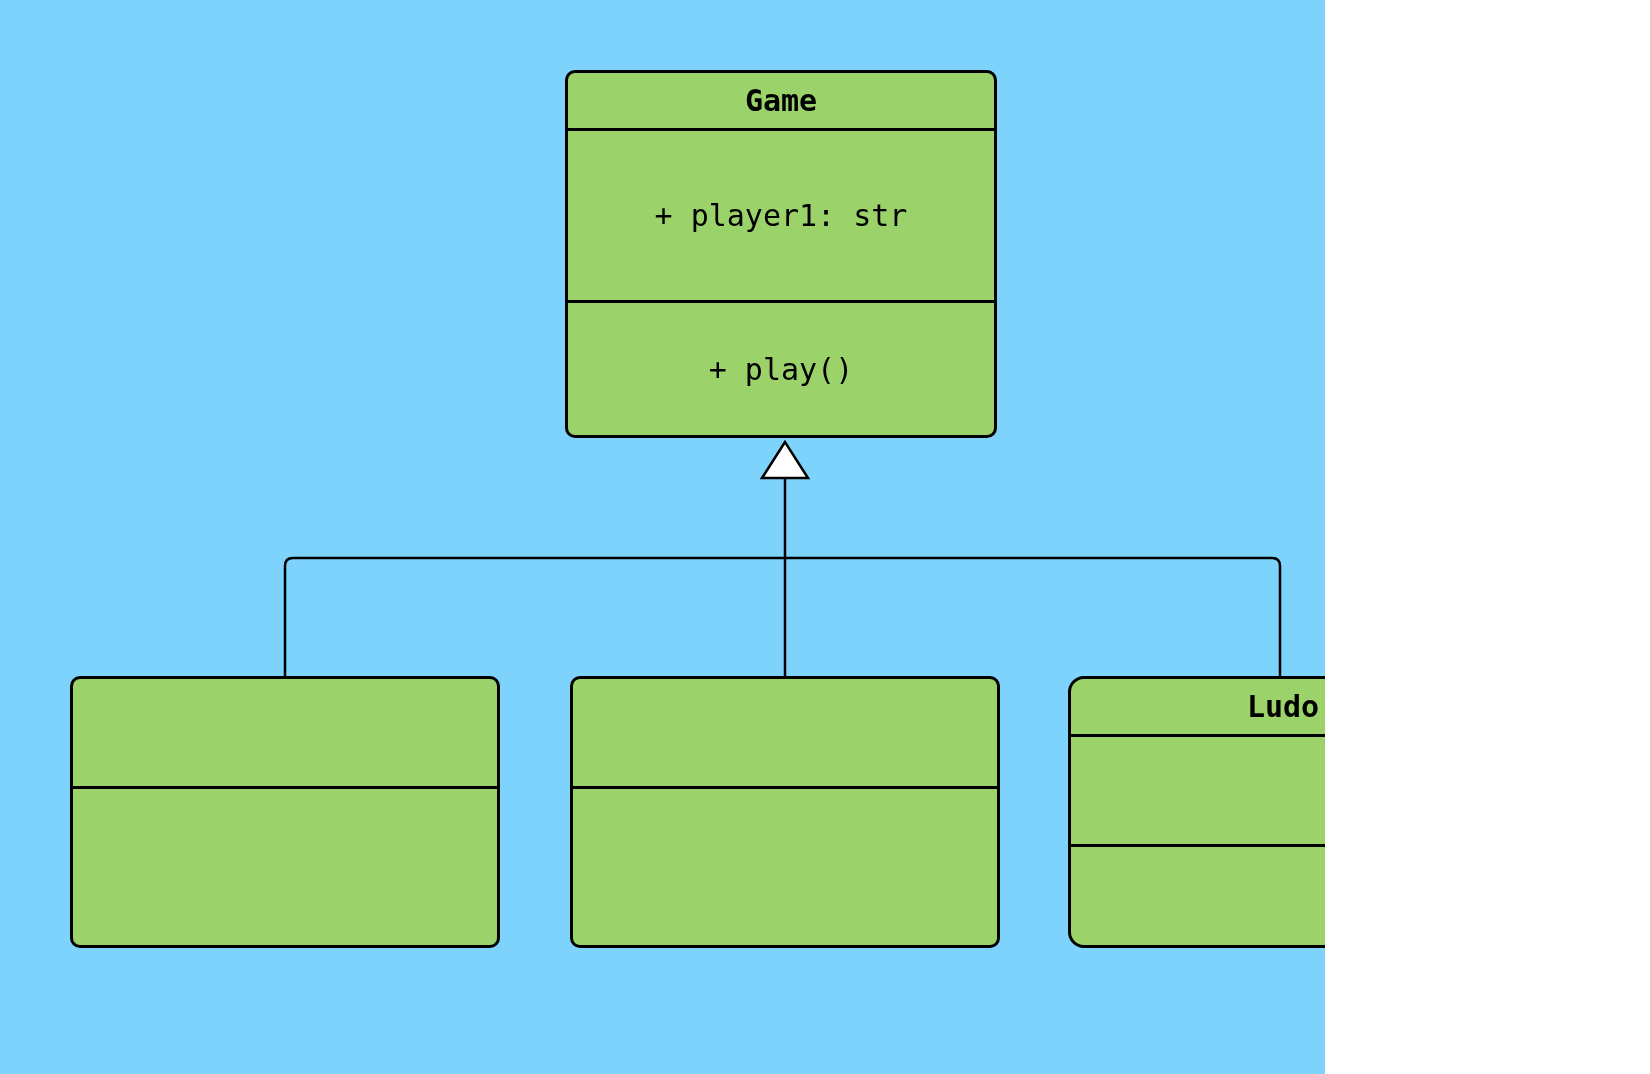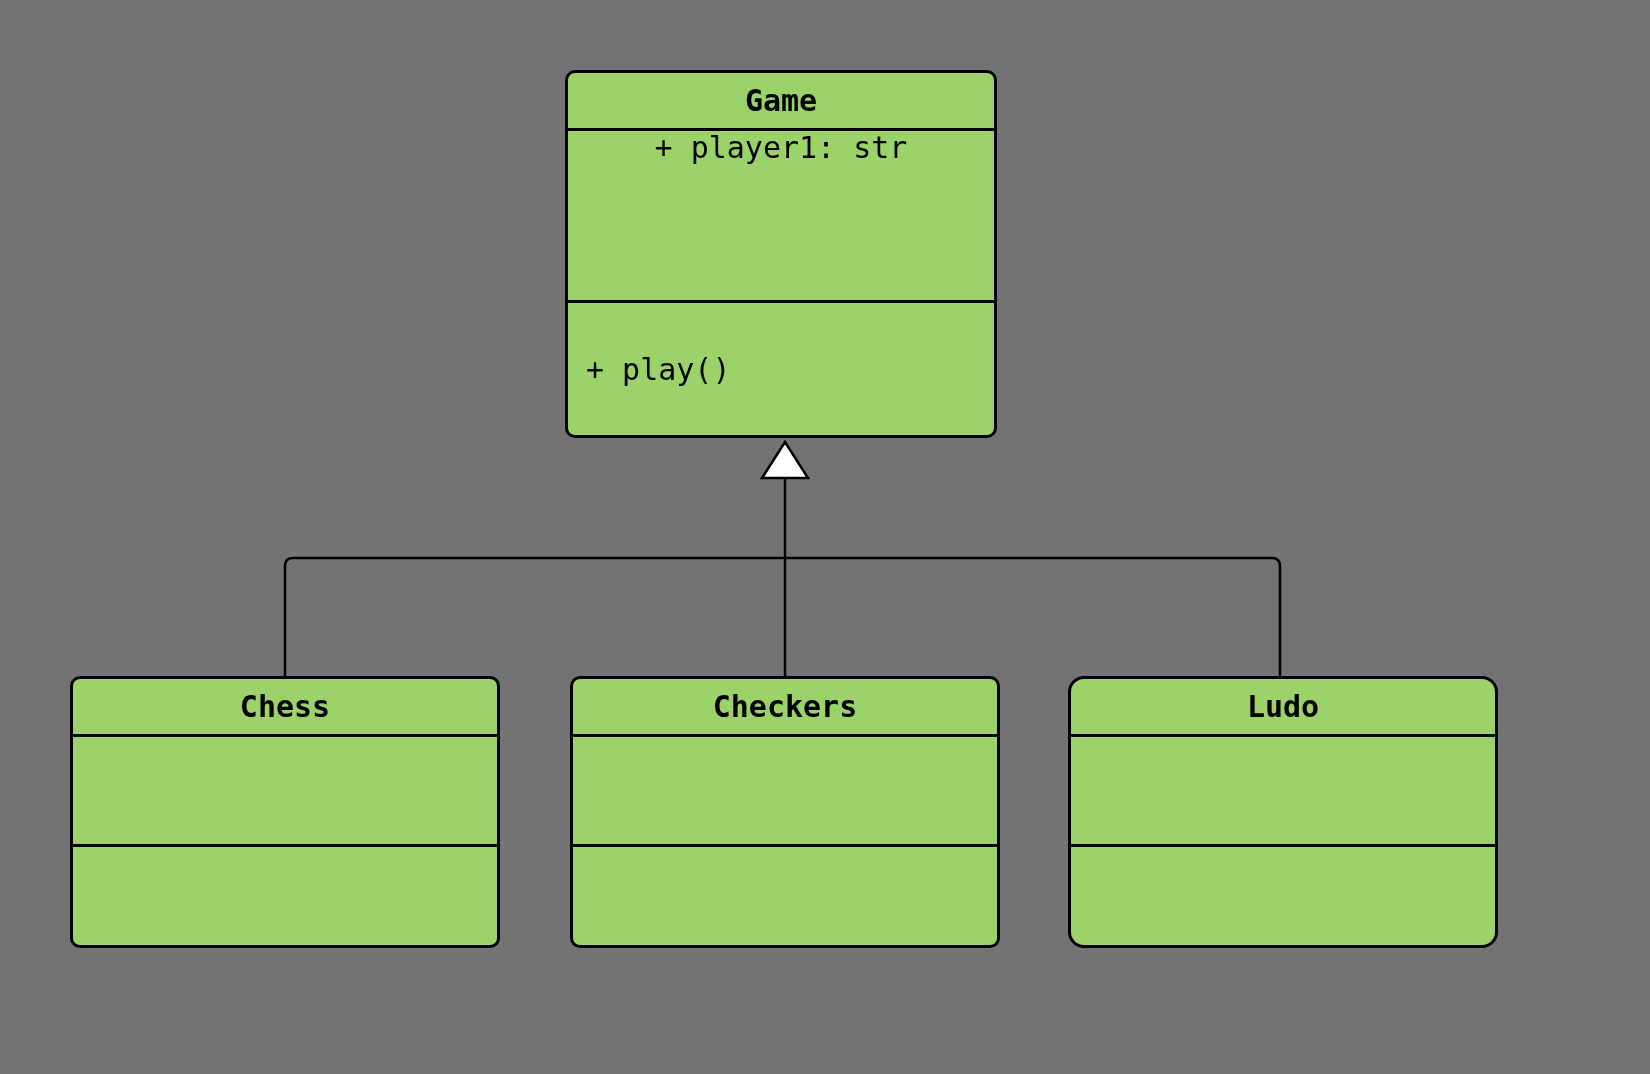--- a/index.html
+++ b/index.html
@@ -4,23 +4,24 @@
 <style>
   * { box-sizing: border-box; }
   html, body { margin: 0; padding: 0; }
   body {
     width: 1650px; height: 1074px;
     background: #ffffff;
     font-family: "DejaVu Sans Mono", "Liberation Mono", monospace;
   }
   .canvas {
     position: relative;
-    width: 1650px; height: 1074px;
+    width: 1325px; height: 1074px;
     overflow: hidden;
-    background: #737373;
+    background: #7dd3fc;
+    text-align: center;
   }
   .connectors {
     position: absolute; left: 0; top: 0;
     width: 1650px; height: 1074px;
   }
   .connectors path { fill: none; stroke: #000000; stroke-width: 2.5; }
   .connectors polygon { stroke: #000000; stroke-width: 2.5; stroke-linejoin: miter; }
   .uml-class {
     position: absolute;
     border: 3px solid #000000;
@@ -31,21 +32,21 @@
   }
   .uml-header {
     height: 58px; flex: 0 0 58px;
     display: flex; align-items: center; justify-content: center;
     font-weight: bold; font-size: 30px;
     border-bottom: 3px solid #000000;
     color: #000000;
   }
   .uml-attrs {
     border-bottom: 3px solid #000000;
-    display: flex; flex-direction: row; justify-content: center;
+    display: flex; flex-direction: column; justify-content: center;
     padding: 0 30px;
     font-size: 30px; line-height: 33px; color: #000000;
   }
   .uml-methods {
     flex: 1;
     display: flex; flex-direction: column; justify-content: center;
     padding: 0 18px;
     font-size: 30px; line-height: 33px; color: #000000;
   }
   .game     { left: 565px;  top: 70px;  width: 432px; height: 368px; }
@@ -71,27 +72,25 @@
     <div class="uml-header">Game</div>
     <div class="uml-attrs">
       <div class="member">+ player1: str</div>
     </div>
     <div class="uml-methods">
       <div class="member">+ play()</div>
     </div>
   </div>
 
   <div class="uml-class child chess" style="background-color: rgb(155, 211, 106); border-color: rgb(0, 0, 0);">
-    <div class="uml-header">Chess</div>
     <div class="uml-attrs"></div>
     <div class="uml-methods"></div>
   </div>
 
   <div class="uml-class child checkers" style="background-color: rgb(155, 211, 106); border-color: rgb(0, 0, 0);">
-    <div class="uml-header">Checkers</div>
     <div class="uml-attrs"></div>
     <div class="uml-methods"></div>
   </div>
 
   <div class="uml-class child ludo" style="background-color: rgb(155, 211, 106); border-color: rgb(0, 0, 0); border-radius: 16px;">
     <div class="uml-header">Ludo</div>
     <div class="uml-attrs"></div>
     <div class="uml-methods"></div>
   </div>
 

